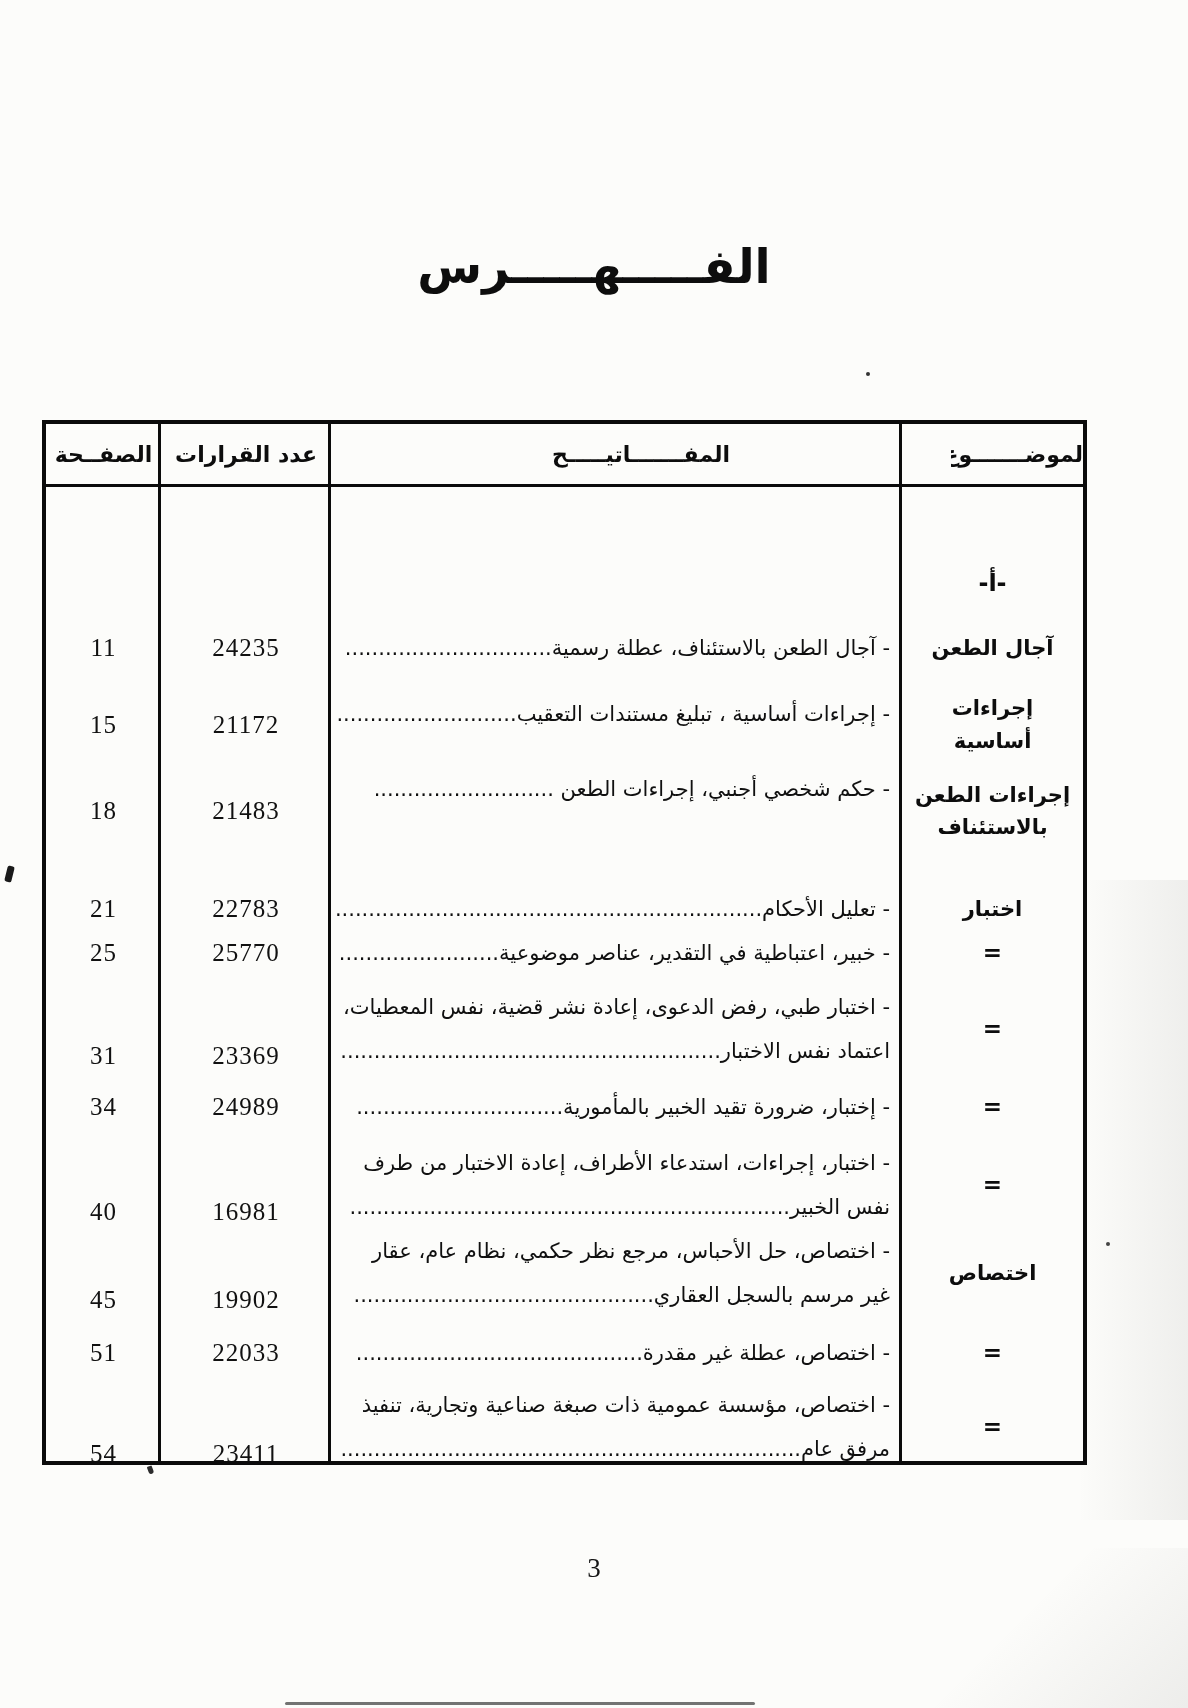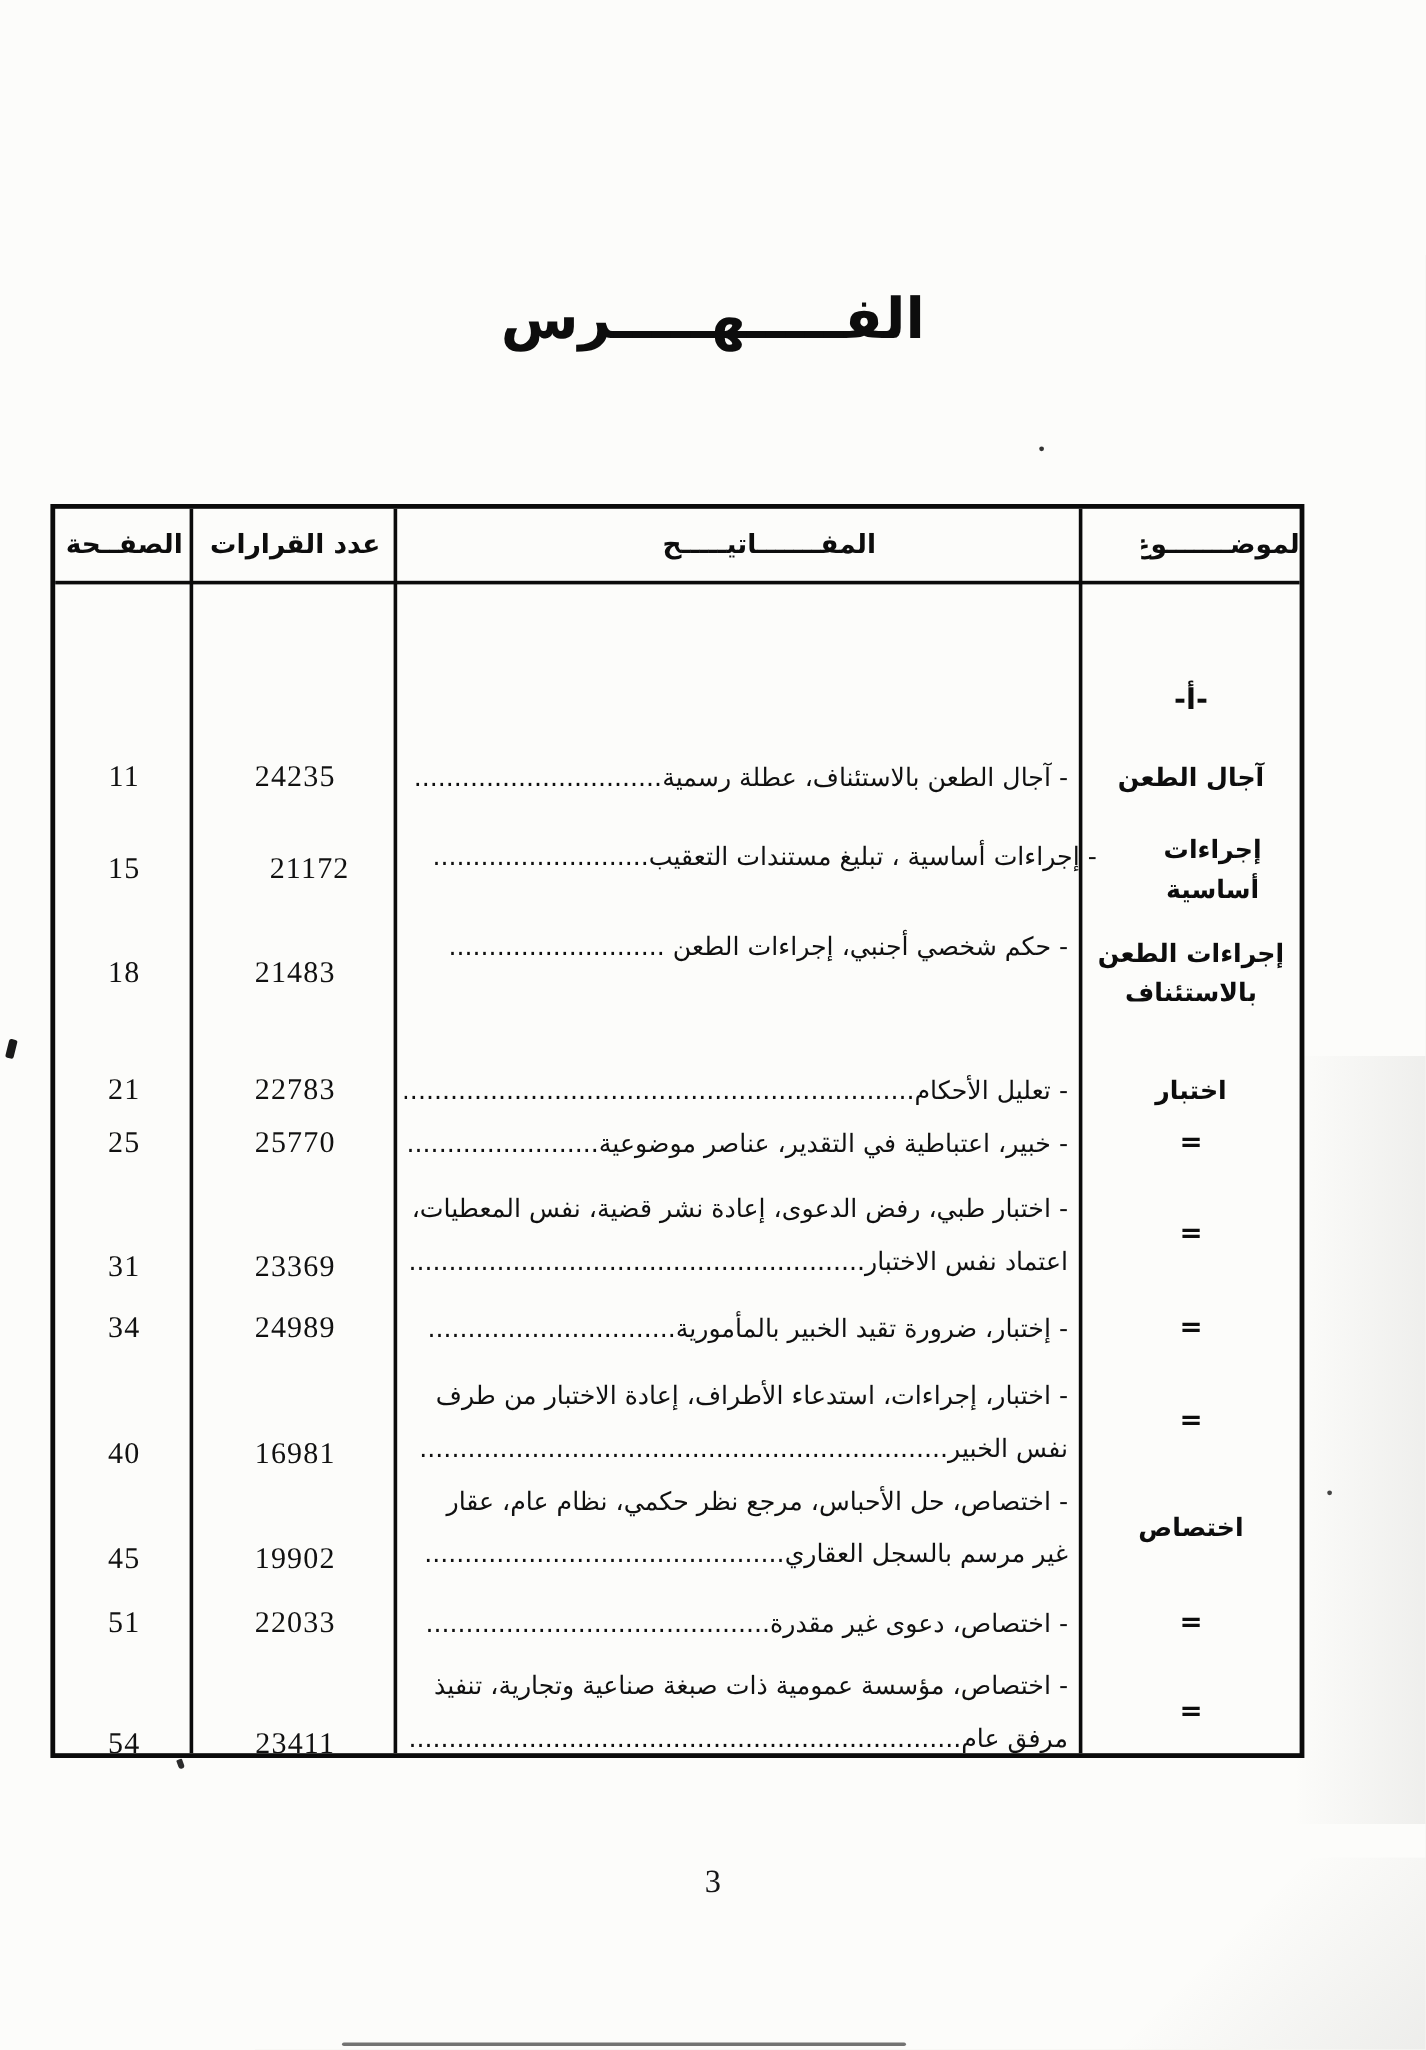--- a/index.html
+++ b/index.html
@@ -95,21 +95,21 @@
     white-space:nowrap;overflow:hidden;
     font-size:21px;line-height:44px;color:#101010;
     text-align:right;
   }
   .two .c-page,.two .c-dec{align-items:flex-end;padding-bottom:3px;}
   .two{min-height:88px;}
 
   .marker-row{margin-top:75px;height:44px;}
   .marker-row .c-subj{font-size:24px;}
   .r1{margin-top:20px;}
-  .r2{margin-top:22px;gap:12px;}
+  .r2{margin-top:22px;}
   .r3{margin-top:10px;min-height:88px;}
   .r3 .c-keys{padding-top:0;padding-left:44px;}
   .r3 .key-line{line-height:44px;}
   .r4{margin-top:32px;}
   .r5{}
   .r6{margin-top:10px;}
   .r7{margin-top:12px;}
   .r8{margin-top:12px;}
   .r9{margin-top:0px;}
   .r10{margin-top:14px;}
@@ -241,21 +241,21 @@
           <div class="key-line">- اختصاص، حل الأحباس، مرجع نظر حكمي، نظام عام، عقار</div>
           <div class="key-line">غير مرسم بالسجل العقاري.............................................</div>
         </div>
         <div class="c-subj">اختصاص</div>
       </div>
 
       <div class="trow r10">
         <div class="c-page num">51</div>
         <div class="c-dec num">22033</div>
         <div class="c-keys">
-            <div class="key-line">- اختصاص، دعوى غير مقدرة...........................................</div>
+            <div class="key-line">- اختصاص، عطلة غير مقدرة...........................................</div>
           </div>
         <div class="c-subj eq">=</div>
       </div>
 
       <div class="trow r11 two">
         <div class="c-page num">54</div>
         <div class="c-dec num">23411</div>
         <div class="c-keys">
           <div class="key-line">- اختصاص، مؤسسة عمومية ذات صبغة صناعية وتجارية، تنفيذ</div>
           <div class="key-line">مرفق عام.....................................................................</div>

